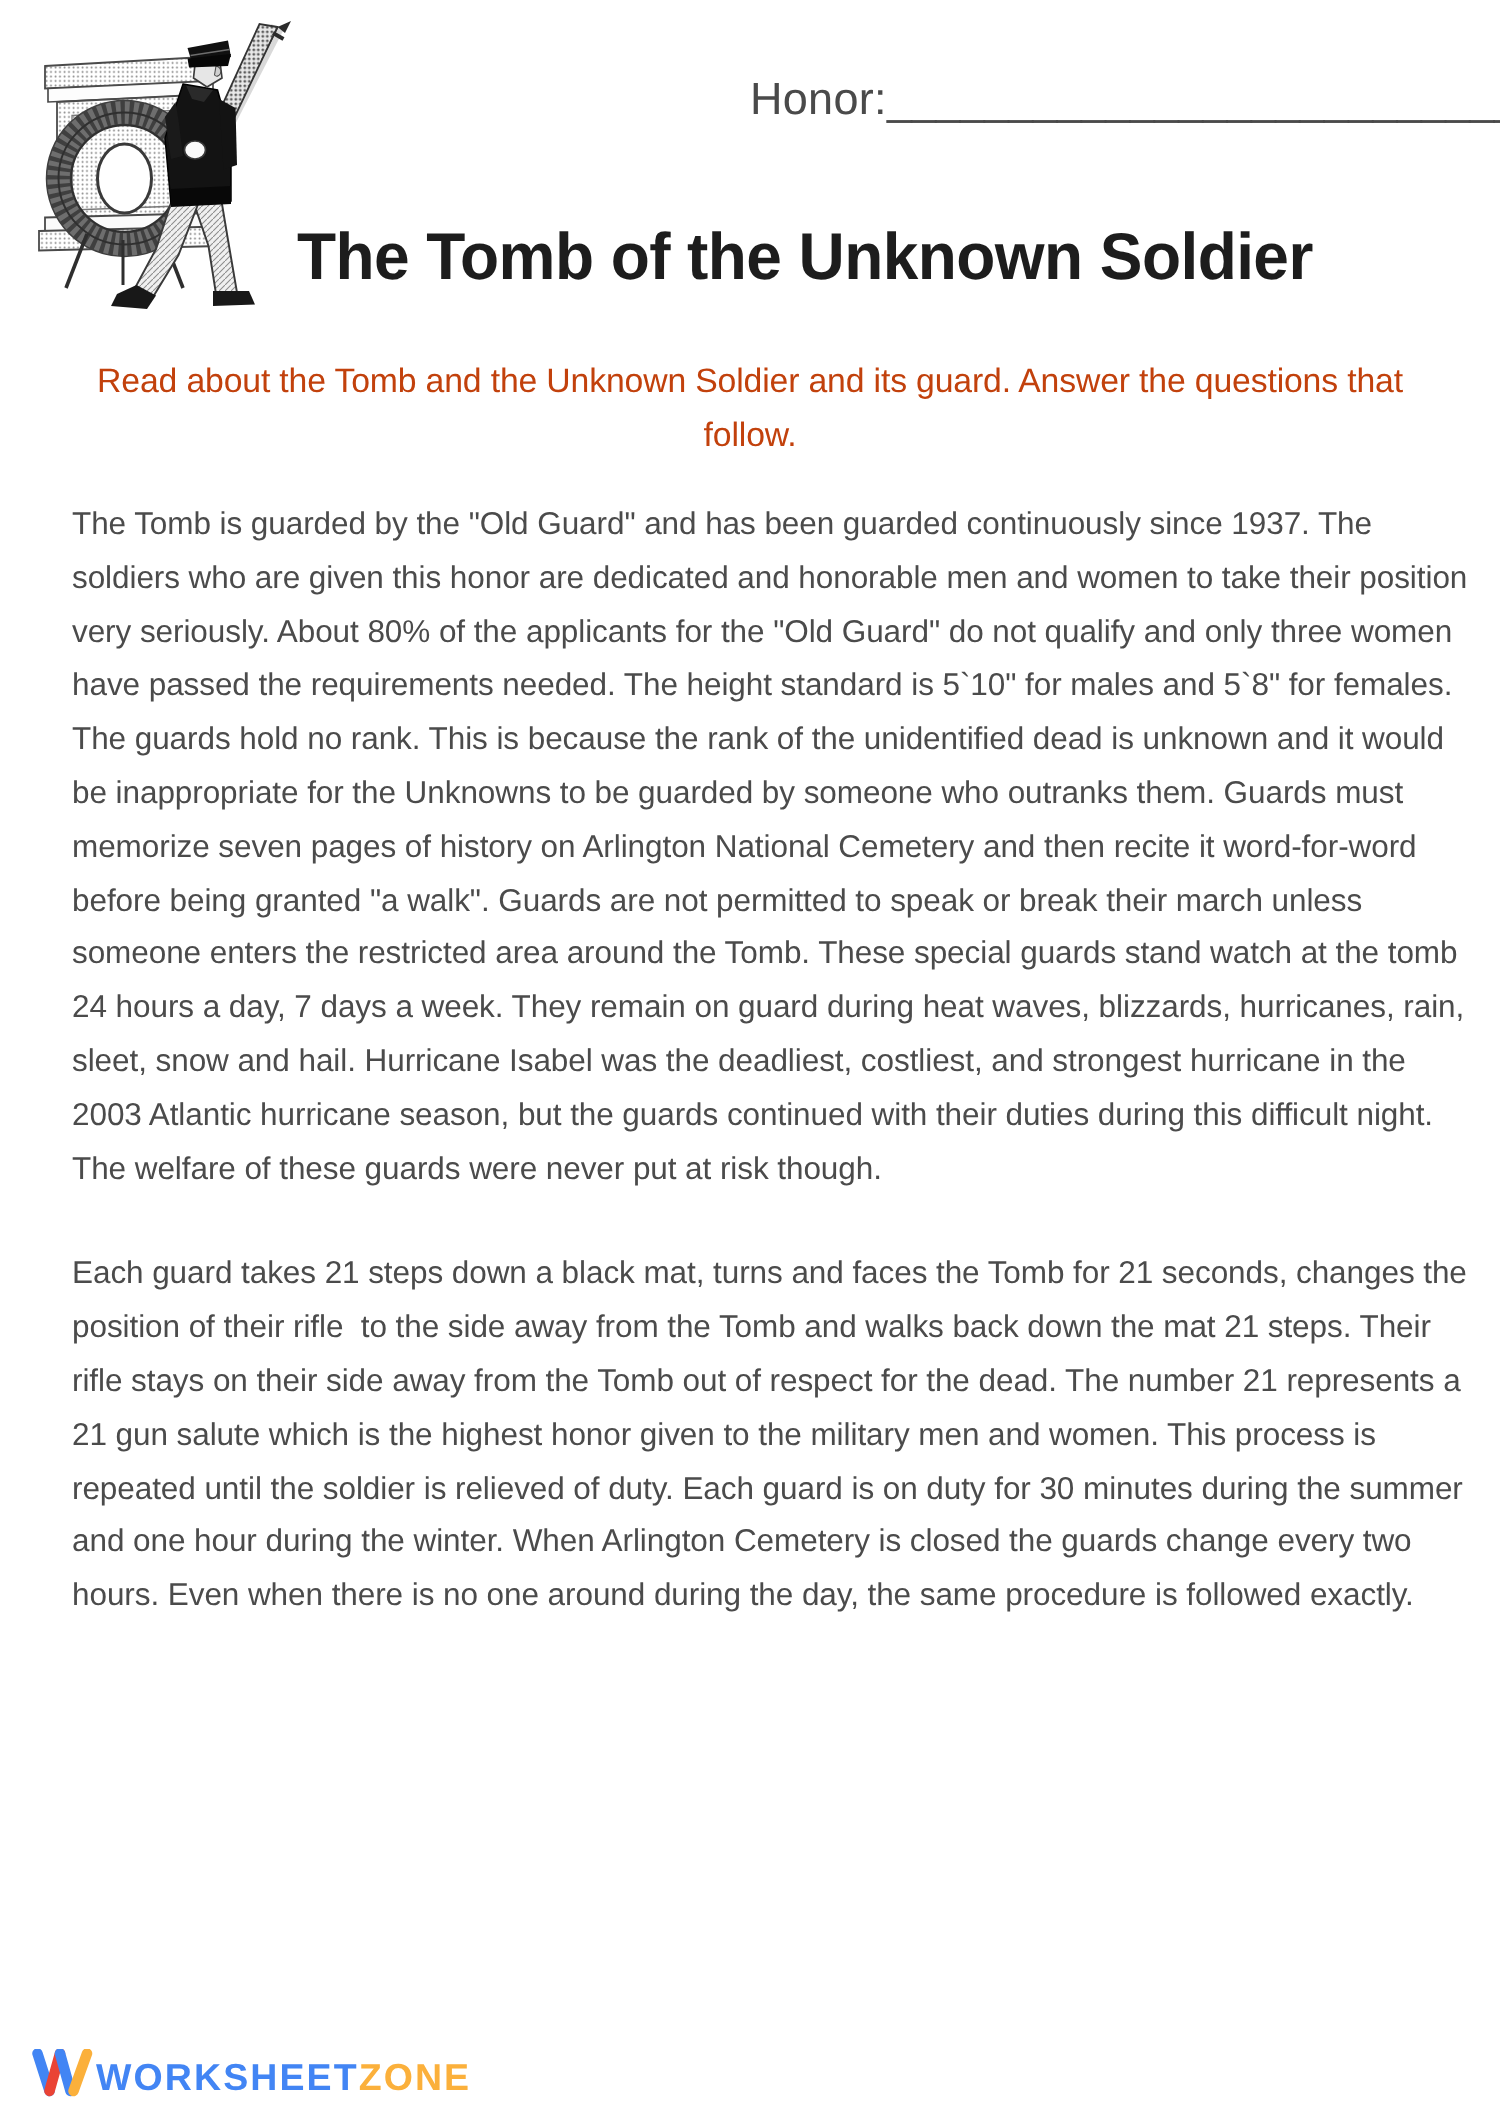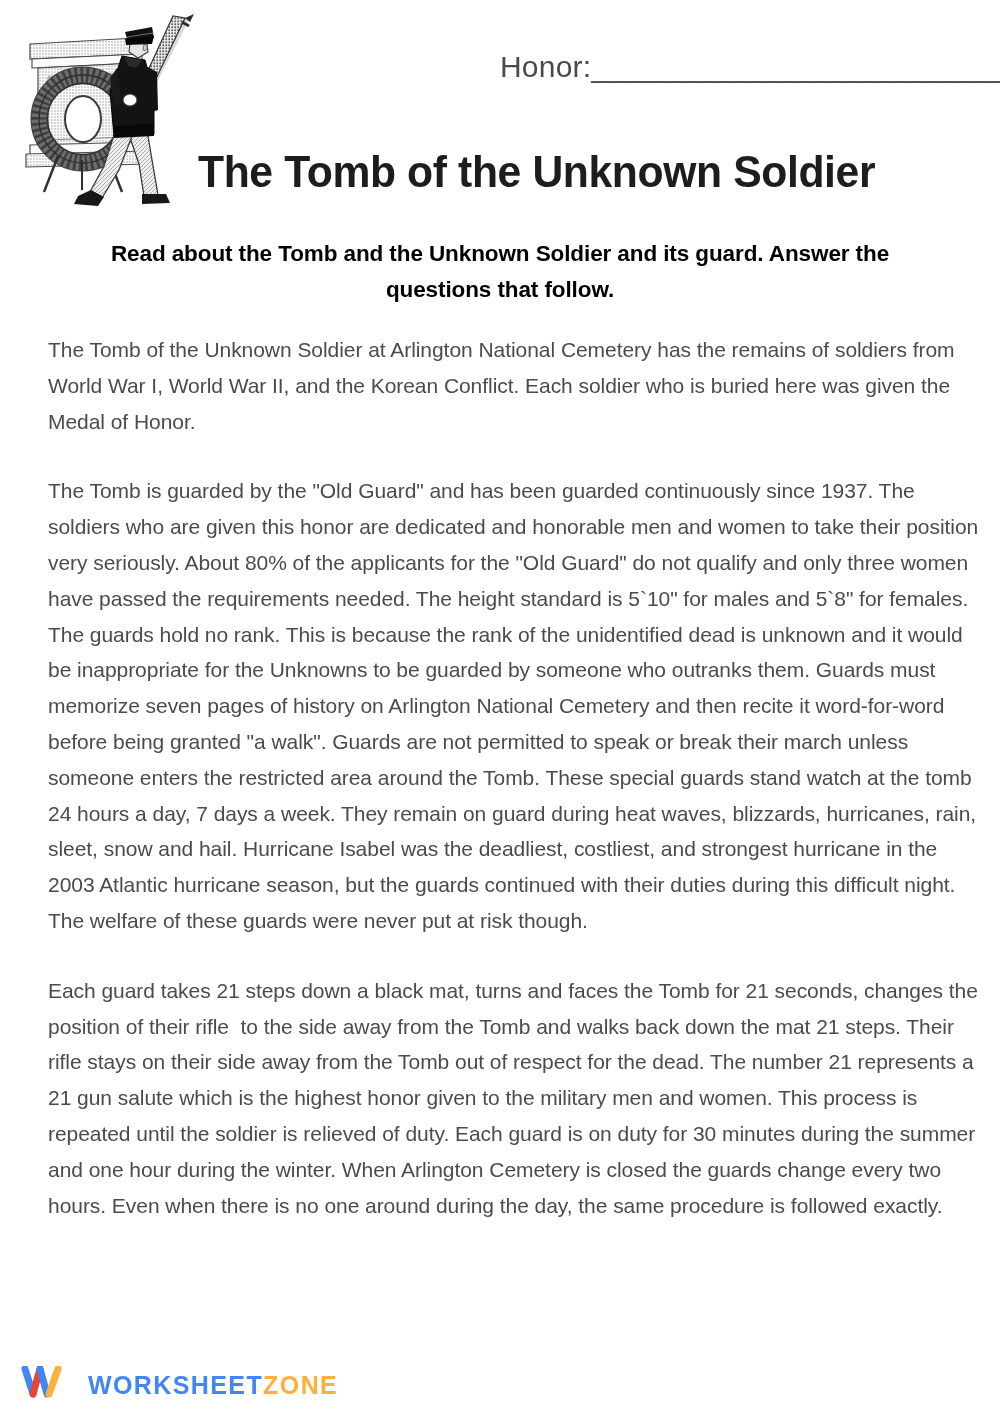--- a/index.html
+++ b/index.html
@@ -64,22 +64,22 @@
   }
 
   
   #instructions {
     position: absolute;
     left: 60px;
     top: 236px;
     width: 880px;
     text-align: center;
     font-size: 22.5px;
-    font-weight: bold;
-    color: #000000;
+    font-weight: normal;
+    color: #c2410c;
     line-height: 1.62;
     letter-spacing: -0.1px;
   }
 
   
   #reading-passage {
     position: absolute;
     left: 48px;
     top: 332px;
     width: 936px;
@@ -103,21 +103,21 @@
     width: 1000px;
     height: 84px;
   }
 
   #brand-logo {
     position: absolute;
     left: 20px;
     top: 36px;
     display: flex;
     align-items: center;
-    gap: 24px;
+    gap: 0;
   }
   #brand-wordmark {
     font-size: 25px;
     font-weight: bold;
     letter-spacing: 1.4px;
   }
   .brand-worksheet { color: #4285f4; }
   .brand-zone { color: #fbb03b; }
 </style>
 </head>
@@ -205,21 +205,20 @@
   <div id="name-field">
     <span class="name-label">Honor:</span><span class="name-blank">______________________________</span>
   </div>
 
   <h1 id="worksheet-title">The Tomb of the Unknown Soldier</h1>
 </div>
 
 <div id="instructions">Read about the Tomb and the Unknown Soldier and its guard. Answer the questions that follow.</div>
 
 <div id="reading-passage">
-  <p class="passage-paragraph">The Tomb of the Unknown Soldier at Arlington National Cemetery has the remains of soldiers from World War I, World War II, and the Korean Conflict. Each soldier who is buried here was given the Medal of Honor.</p>
   <p class="passage-paragraph">The Tomb is guarded by the "Old Guard" and has been guarded continuously since 1937. The soldiers who are given this honor are dedicated and honorable men and women to take their position very seriously. About 80% of the applicants for the "Old Guard" do not qualify and only three women have passed the requirements needed. The height standard is 5`10" for males and 5`8" for females. The guards hold no rank. This is because the rank of the unidentified dead is unknown and it would be inappropriate for the Unknowns to be guarded by someone who outranks them. Guards must memorize seven pages of history on Arlington National Cemetery and then recite it word-for-word before being granted "a walk". Guards are not permitted to speak or break their march unless someone enters the restricted area around the Tomb. These special guards stand watch at the tomb 24 hours a day, 7 days a week. They remain on guard during heat waves, blizzards, hurricanes, rain, sleet, snow and hail. Hurricane Isabel was the deadliest, costliest, and strongest hurricane in the 2003 Atlantic hurricane season, but the guards continued with their duties during this difficult night. The welfare of these guards were never put at risk though.</p>
   <p class="passage-paragraph">Each guard takes 21 steps down a black mat, turns and faces the Tomb for 21 seconds, changes the position of their rifle  to the side away from the Tomb and walks back down the mat 21 steps. Their rifle stays on their side away from the Tomb out of respect for the dead. The number 21 represents a 21 gun salute which is the highest honor given to the military men and women. This process is repeated until the soldier is relieved of duty. Each guard is on duty for 30 minutes during the summer and one hour during the winter. When Arlington Cemetery is closed the guards change every two hours. Even when there is no one around during the day, the same procedure is followed exactly.</p>
 </div>
 
 <div id="footer">
 
   <div id="brand-logo">
     <span>
       <svg viewBox="0 0 44 34" width="44" height="34" aria-hidden="true">
         <path d="M5 3 L13 28" stroke="#4285f4" stroke-width="7" stroke-linecap="round" fill="none"></path>

